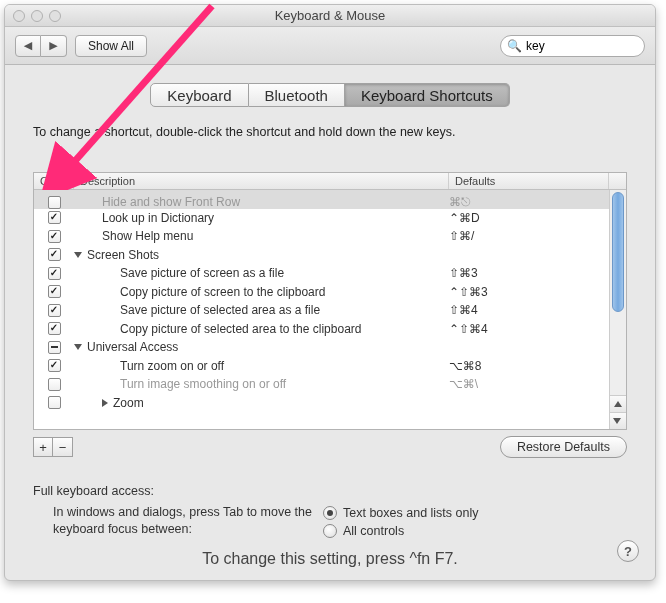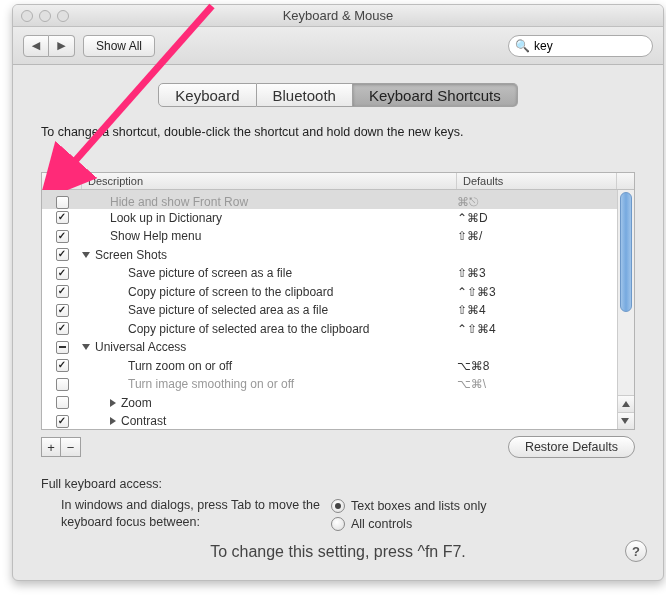--- a/index.html
+++ b/index.html
@@ -7,21 +7,21 @@
     font-family: "Lucida Grande", "Helvetica Neue", Arial, sans-serif;
     font-size: 12px;
     color: #333;
     background: #fff;
     width: 666px;
     height: 603px;
     position: relative;
   }
   .window {
     position: absolute;
-    top: 4px; left: 12px;
+    top: 4px; left: 4px;
     width: 652px; height: 577px;
     background: #e8e8e8;
     border: 1px solid #bdbdbd;
     border-radius: 6px;
     box-shadow: 0 4px 10px rgba(0,0,0,0.25);
     overflow: hidden;
   }
   .titlebar {
     height: 22px;
     background: linear-gradient(#efefef, #d9d9d9);
@@ -185,21 +185,21 @@
   .pill-btn {
     margin-left:auto;
     height:22px; padding:0 16px;
     background: linear-gradient(#ffffff,#e6e6e6);
     border:1px solid #9a9a9a; border-radius:11px;
     font-size:12.5px;
     display:flex; align-items:center;
     box-shadow: 0 1px 0 #fff inset;
   }
   .fka {
-    margin-top: 19px;
+    margin-top: 26px;
     font-size:12.5px;
   }
   .fka-row { display:flex; margin-top:6px; }
   .fka-left { width:290px; padding-left:20px; line-height:1.35;}
   .fka-right { flex:1; }
   .radio-row { display:flex; align-items:center; gap:6px; height:18px; }
   .radio {
     width:14px; height:14px; border-radius:50%;
     border:1px solid #888; background: radial-gradient(circle at 40% 35%, #fff, #ddd);
     display:flex; align-items:center; justify-content:center;
@@ -393,31 +393,20 @@
             <div class="cell-on">
               <div class="cb"></div>
             </div>
             <div class="cell-desc indent-1">
               <span class="tri tri-right"></span>
               <span>Zoom</span>
             </div>
             <div class="cell-short"></div>
             <div class="cell-scroll"></div>
           </div>
-          <div class="row">
-            <div class="cell-on">
-              <div class="cb checked"></div>
-            </div>
-            <div class="cell-desc indent-1">
-              <span class="tri tri-right"></span>
-              <span>Contrast</span>
-            </div>
-            <div class="cell-short"></div>
-            <div class="cell-scroll"></div>
-          </div>
         </div>
     </div>
 
     <div class="below-table">
       <div class="pm">
         <div class="pm-btn">+</div>
         <div class="pm-btn">−</div>
       </div>
       <div class="pill-btn">Restore Defaults</div>
     </div>

